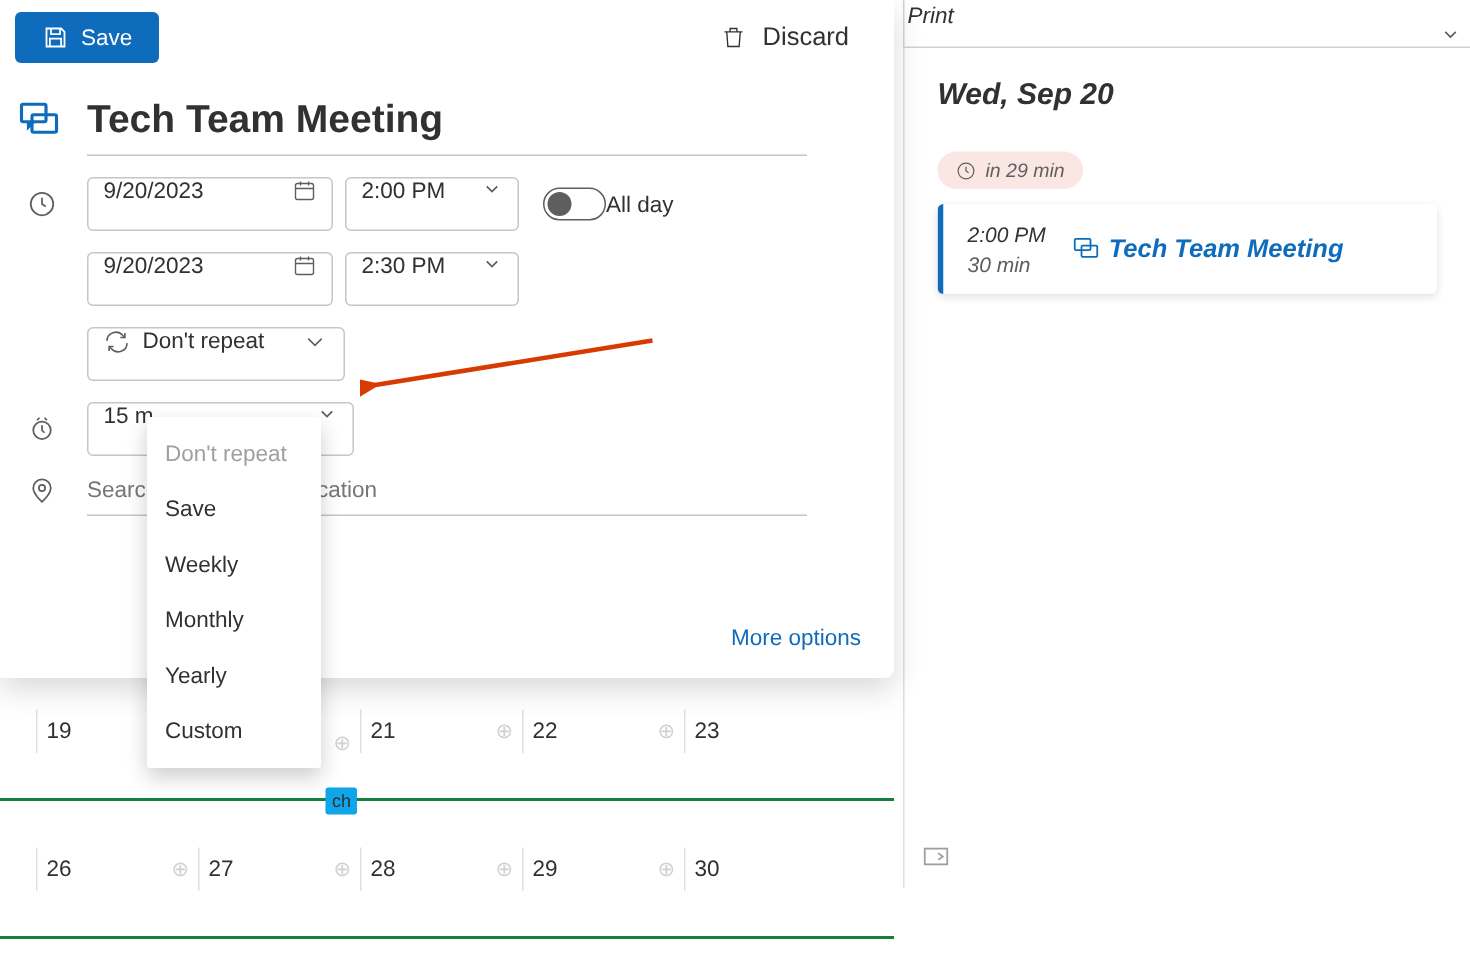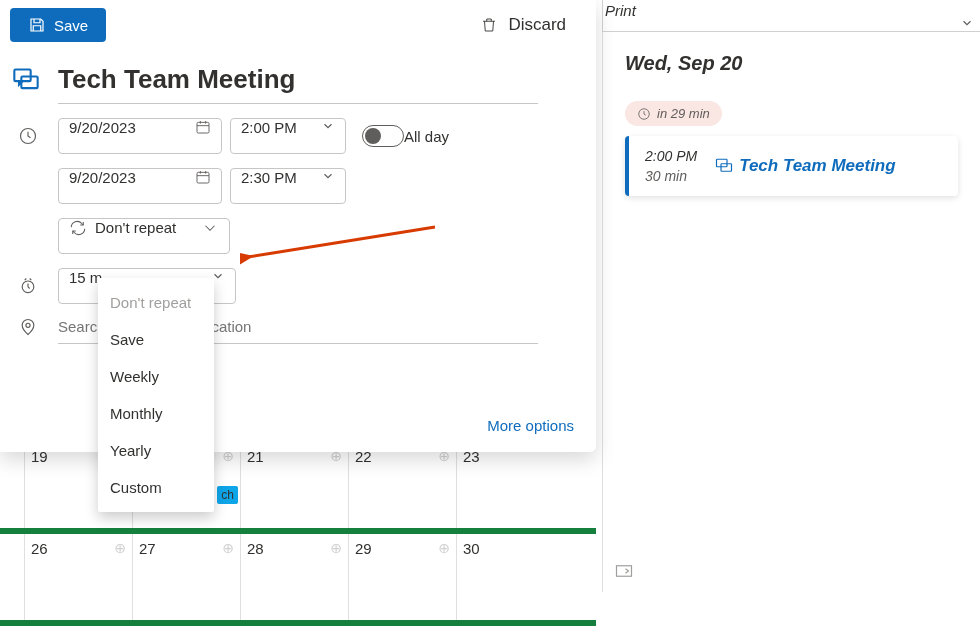--- a/index.html
+++ b/index.html
@@ -57,21 +57,21 @@
 
 .eventcard { background: #fff; border-radius: 4px; box-shadow: 0 2px 6px rgba(0,0,0,0.12); display: flex; align-items: center; padding: 12px 16px; gap: 18px; border-left: 4px solid #0f6cbd; }
 .evt-time { font-size: 14px; color: #323130; }
 .evt-time .dur { color: #605e5c; margin-top: 4px; }
 .evt-title { color: #0f6cbd; font-size: 17px; font-weight: 600; display: flex; align-items: center; gap: 6px; }
 .evt-title svg { width: 18px; height: 18px; fill: none; stroke: #0f6cbd; stroke-width: 1.6; }
 
 .footer-arrow { position: absolute; bottom: 14px; left: 12px; color: #a19f9d; }
 
 .calgrid { position: absolute; left: 0; top: 442px; width: 596px; height: 200px; z-index: 10; }
-.calrow { display: flex; border-bottom: 6px solid #15803d; height: 92px; }
+.calrow { display: flex; border-bottom: 2px solid #15803d; height: 92px; align-items: center; }
 .calcell { flex: 0 0 108px; border-left: 1px solid #e1dfdd; position: relative; padding: 6px 6px; font-size: 15px; color: #323130; }
 .calcell:first-child { flex: 0 0 24px; border-left: none; }
 .calcell .plus { position: absolute; right: 6px; top: 6px; color: #d1d1d1; font-size: 14px; }
 .chip { position: absolute; top: 44px; right: 2px; background: #0ea5e9; color: #323130; font-size: 12px; padding: 2px 4px; border-radius: 2px; }
 
 svg { flex-shrink: 0; }
 </style>
 </head>
 <body>
 

